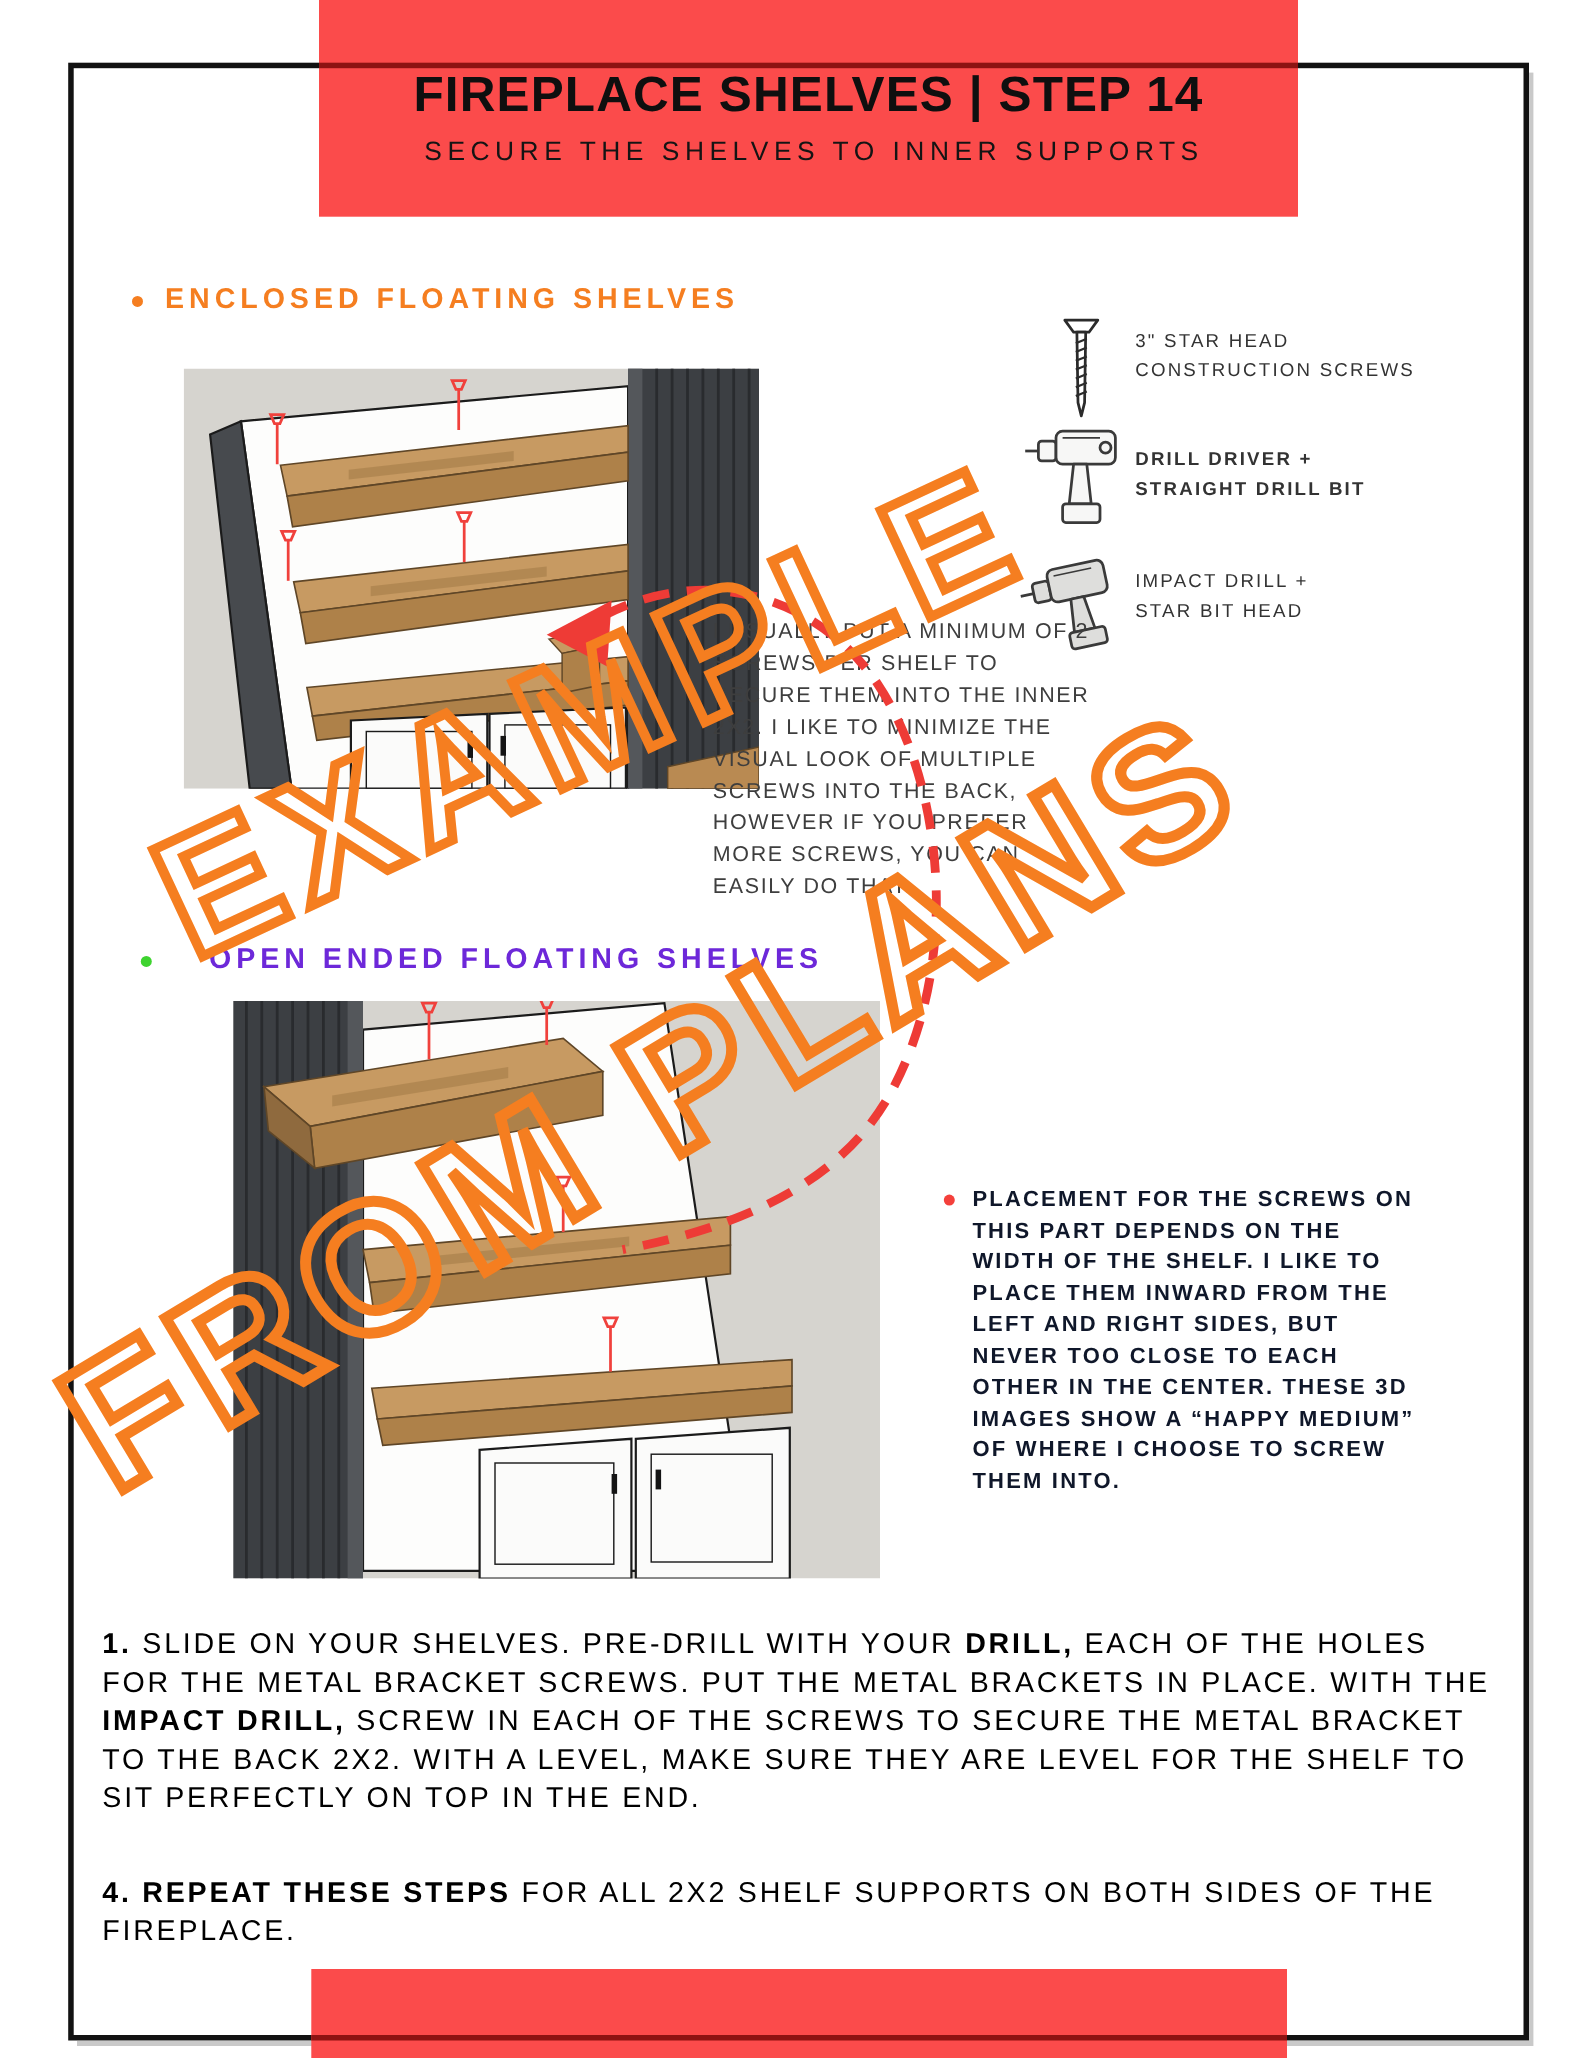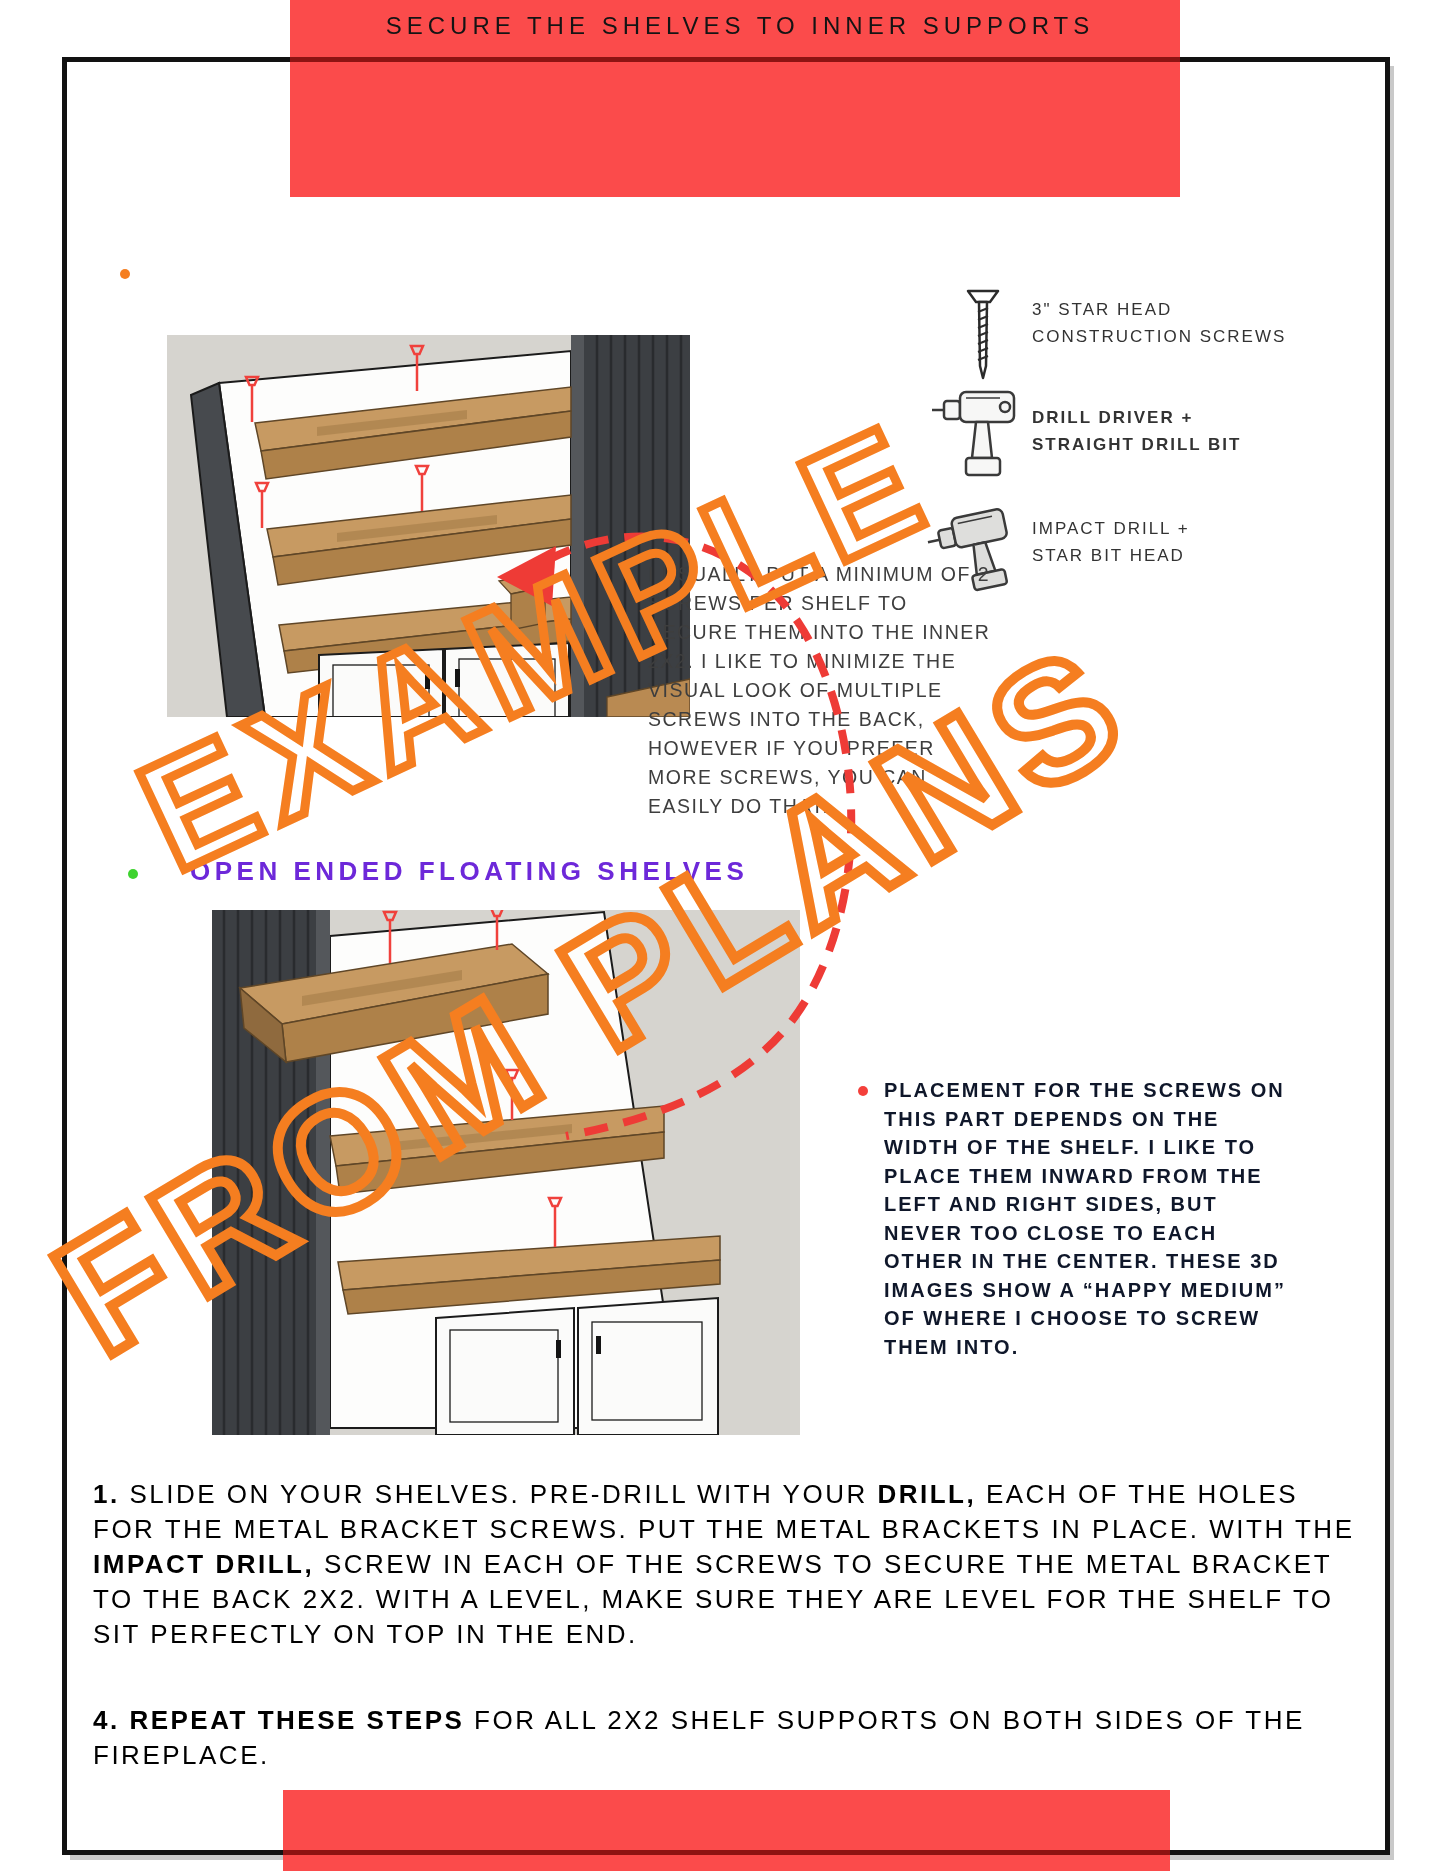--- a/index.html
+++ b/index.html
@@ -159,24 +159,26 @@
         <path d="M285 6 V40"></path>
       <path d="M294 160 h12 l-3.5 8 h-5 z"></path>
         <path d="M300 168 V210"></path>
       <path d="M337 288 h12 l-3.5 8 h-5 z"></path>
         <path d="M343 296 V337"></path>
     </g>
   </svg>
 
   <div class="abs banner banner-top">
     <div class="frameline" style="top:57px;"></div>
+    <div class="title">FIREPLACE SHELVES | STEP 14</div>
     <div class="subtitle">SECURE THE SHELVES TO INNER SUPPORTS</div>
   </div>
 
   <div class="abs bullet" style="left:120px;top:269px;background:#F57E20;"></div>
+  <div class="abs h-orange" style="left:150px;top:256px;">ENCLOSED FLOATING SHELVES</div>
 
   <div class="abs bullet" style="left:128px;top:869px;background:#3ED32F;"></div>
   <div class="abs h-green" style="left:190px;top:856px;">OPEN ENDED FLOATING SHELVES</div>
 
   <svg class="abs tool-icon" style="left:962px;top:288px;" width="42" height="98" viewBox="0 0 42 98">
     <g stroke="#2b2b2b" stroke-width="2.5" fill="#ffffff" stroke-linejoin="round">
       <path d="M6 3 H36 L28 14 H14 Z"></path>
       <path d="M17 14 H25 L24 78 L21 90 L18 78 Z"></path>
     </g>
     <path d="M16 24 L26 20 M16 32 L26 28 M16 40 L26 36 M16 48 L26 44 M16 56 L26 52 M16 64 L26 60 M16 72 L26 68" stroke="#2b2b2b" stroke-width="2" fill="none"></path>

